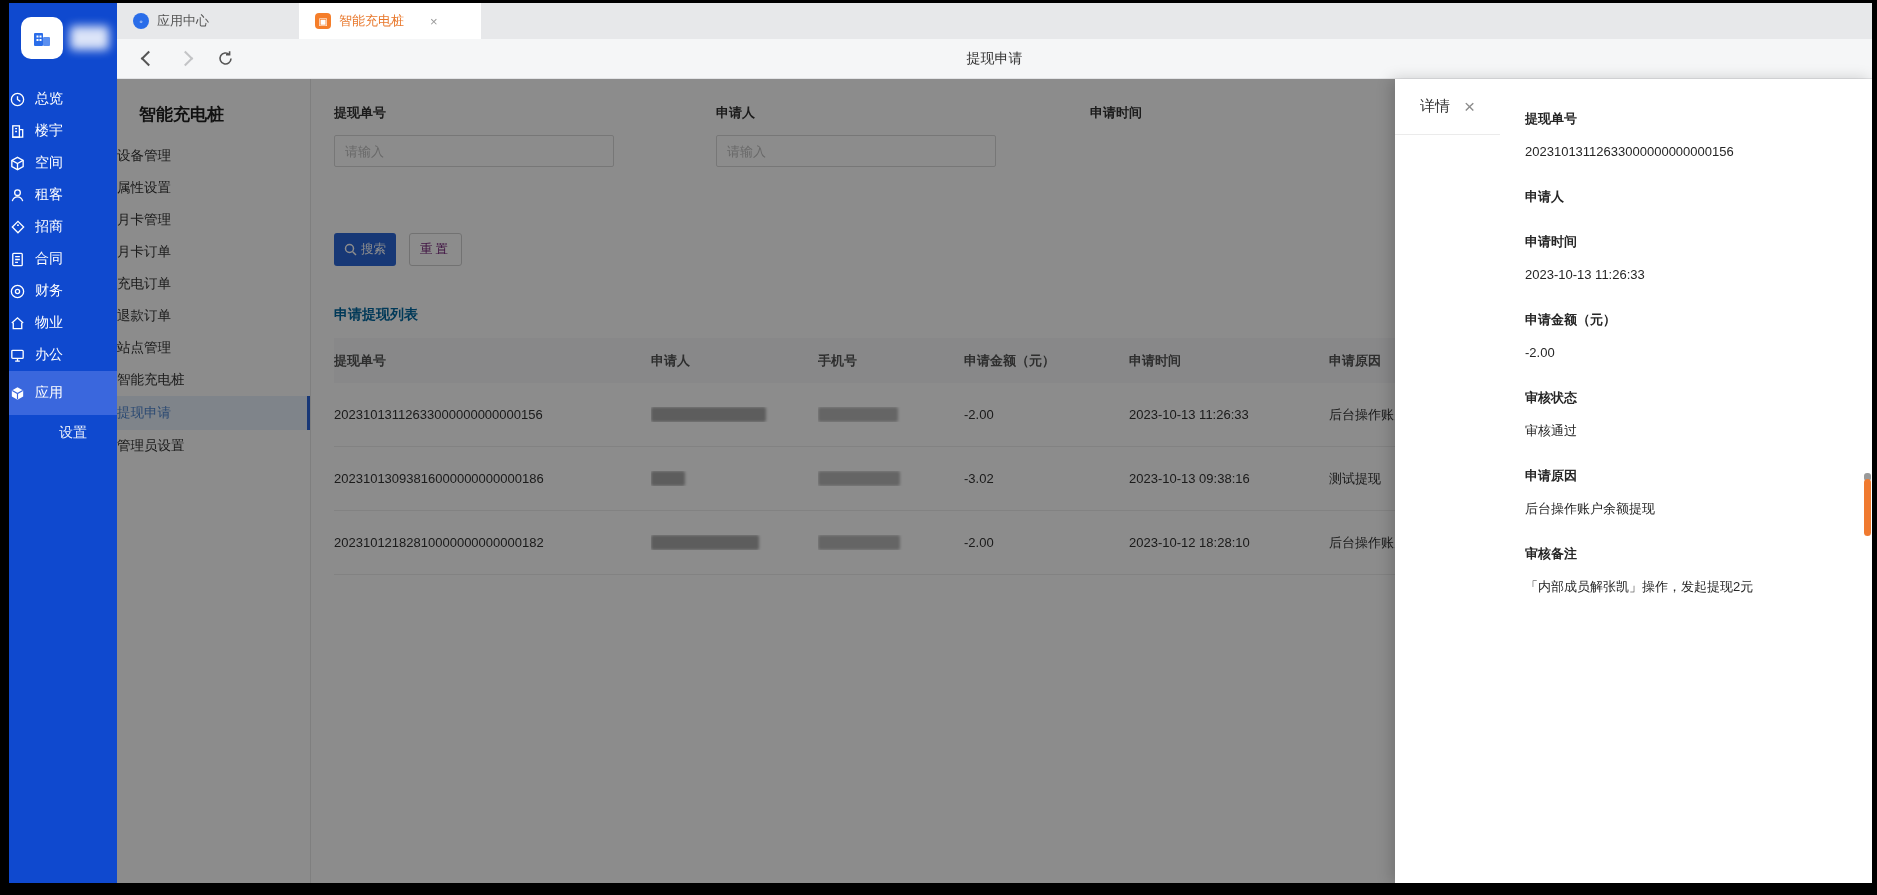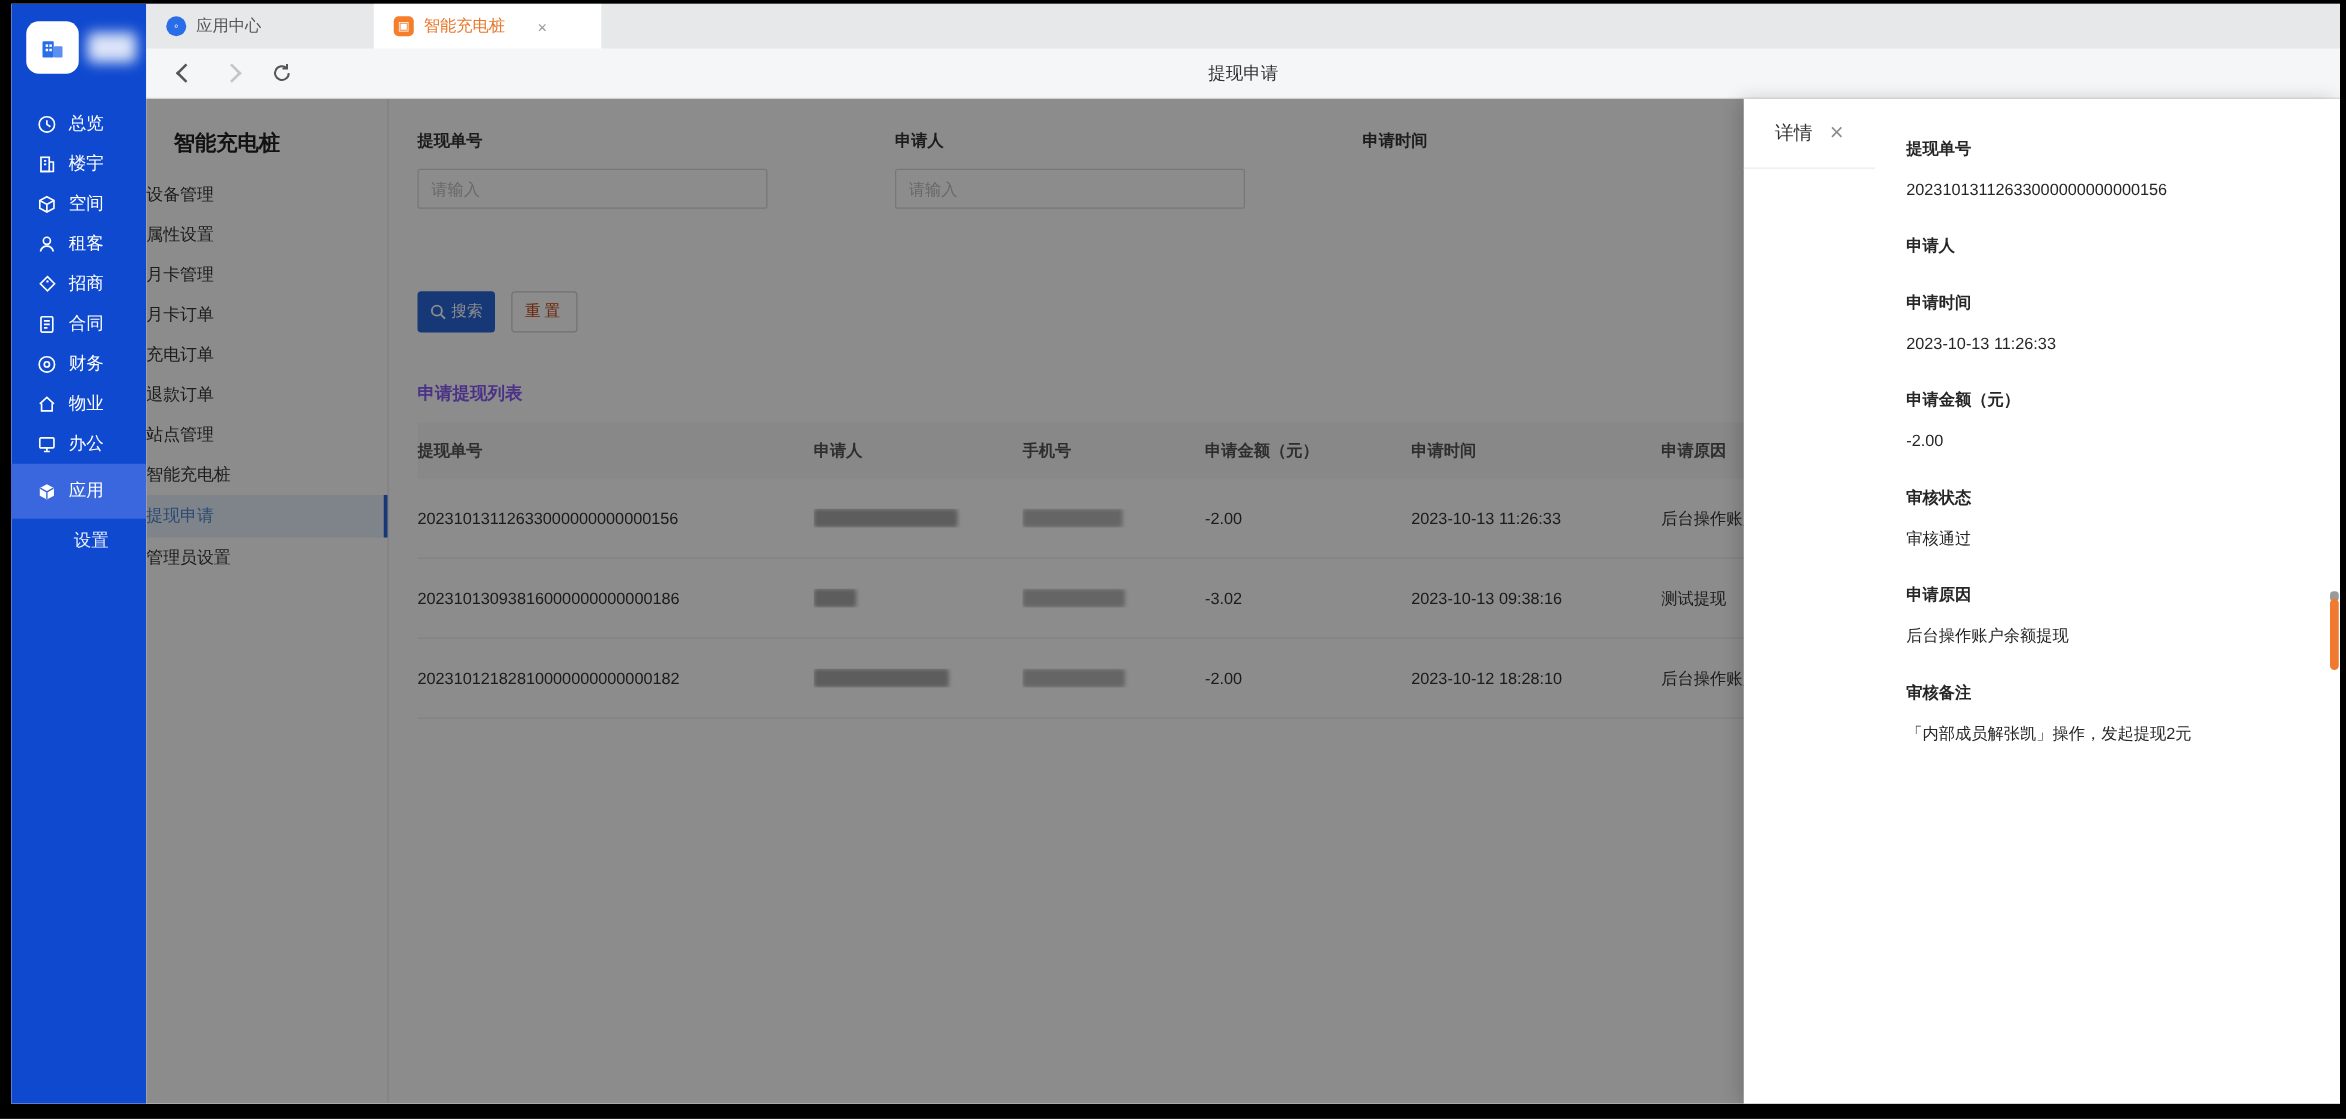--- a/index.html
+++ b/index.html
@@ -6,21 +6,21 @@
   body{width:1877px;height:895px;background:#000;position:relative;overflow:hidden;
        font-family:"Liberation Sans","DejaVu Sans",sans-serif;}
   .frame{position:absolute;left:9px;top:3px;width:1863px;height:880px;background:#fff;
          display:flex;overflow:hidden;}
   
   .bluebar{width:108px;background:#0f49cf;color:#fff;flex:0 0 108px;display:flex;flex-direction:column;}
   .logo-row{display:flex;align-items:center;gap:7px;padding:14px 8px 6px 12px;}
   .logo-card{width:42px;height:42px;background:#fff;border-radius:10px;display:flex;align-items:center;justify-content:center;flex:0 0 42px;}
   .logo-blur{width:44px;height:24px;background:rgba(255,255,255,.85);border-radius:4px;filter:blur(5px);}
   .bnav{margin-top:18px;}
-  .bitem{height:32px;display:flex;align-items:center;gap:9px;padding-left:20px;font-size:14px;cursor:pointer;}
+  .bitem{height:32px;display:flex;align-items:center;gap:9px;font-size:14px;cursor:pointer;}
   .bitem.active{background:#3a67dd;height:44px;}
   .bitem svg{width:17px;height:17px;flex:0 0 17px;}
   .bsub{height:36px;display:flex;align-items:center;padding-left:50px;font-size:14px;color:rgba(255,255,255,.9);cursor:pointer;}
   
   .right{flex:1;display:flex;flex-direction:column;min-width:0;}
   .tabbar{height:36px;background:#e7e8ea;display:flex;align-items:stretch;flex:0 0 36px;}
   .tab{display:flex;align-items:center;gap:8px;padding:0 16px;font-size:13px;color:#555;min-width:150px;cursor:pointer;}
   .tab .close{color:#999;font-size:13px;margin-left:18px;}
   .tab.active{background:#fff;color:#e8782c;}
   .tabicon{width:16px;height:16px;border-radius:4px;display:inline-flex;align-items:center;justify-content:center;color:#fff;font-size:10px;flex:0 0 16px;}
@@ -46,23 +46,23 @@
   .fgroup.f3{width:330px;}
   .flabel{font-size:13px;color:#333;font-weight:bold;}
   .finput{margin-top:13px;height:30px;border:1px solid #d9d9d9;border-radius:2px;background:#fff;
           font-size:13px;color:#333;padding:0 10px;outline:none;}
   .finput::placeholder{color:#bfbfbf;}
   .daterange{margin-top:13px;height:30px;border:1px solid #d9d9d9;border-radius:2px;display:flex;align-items:center;
              justify-content:space-around;font-size:13px;color:#bfbfbf;padding:0 8px;cursor:pointer;}
   .btnrow{margin-top:66px;display:flex;gap:13px;}
   .btn-search{height:33px;padding:0 10px;background:#2a66d8;color:#fff;border:none;border-radius:3px;
               font-size:12.5px;display:flex;align-items:center;gap:4px;cursor:pointer;}
-  .btn-reset{height:33px;padding:0 10px;background:#fff;color:#c2410c;border:1px solid #d0d0d0;border-radius:3px;
+  .btn-reset{height:33px;padding:0 10px;background:#fff;color:#701a75;border:1px solid #d0d0d0;border-radius:3px;
              font-size:12.5px;letter-spacing:3px;cursor:pointer;text-align:right;}
-  .listtitle{margin-top:40px;font-size:14px;color:#8b5cf6;font-weight:bold;}
+  .listtitle{margin-top:40px;font-size:14px;color:#0369a1;font-weight:bold;}
   .tbl{margin-top:14px;}
   .trow{display:grid;grid-template-columns:317px 167px 146px 165px 200px minmax(320px,1fr);align-items:center;}
   .thead{background:#f7f8fa;height:45px;font-size:13px;color:#555;font-weight:bold;}
   .tbody-row{height:63px;border-bottom:1px solid #ededed;font-size:13px;color:#333;cursor:pointer;}
   .redact{height:15px;border-radius:2px;background:#a9a9a9;filter:blur(1.5px);}
   .redact.ph{background:#b8b8b8;}
   .cell{overflow:hidden;white-space:nowrap;}
   
   .dim{position:absolute;inset:0;background:rgba(0,0,0,.45);z-index:5;}
   .drawer{position:absolute;top:0;right:0;bottom:0;width:477px;background:#fff;z-index:6;

